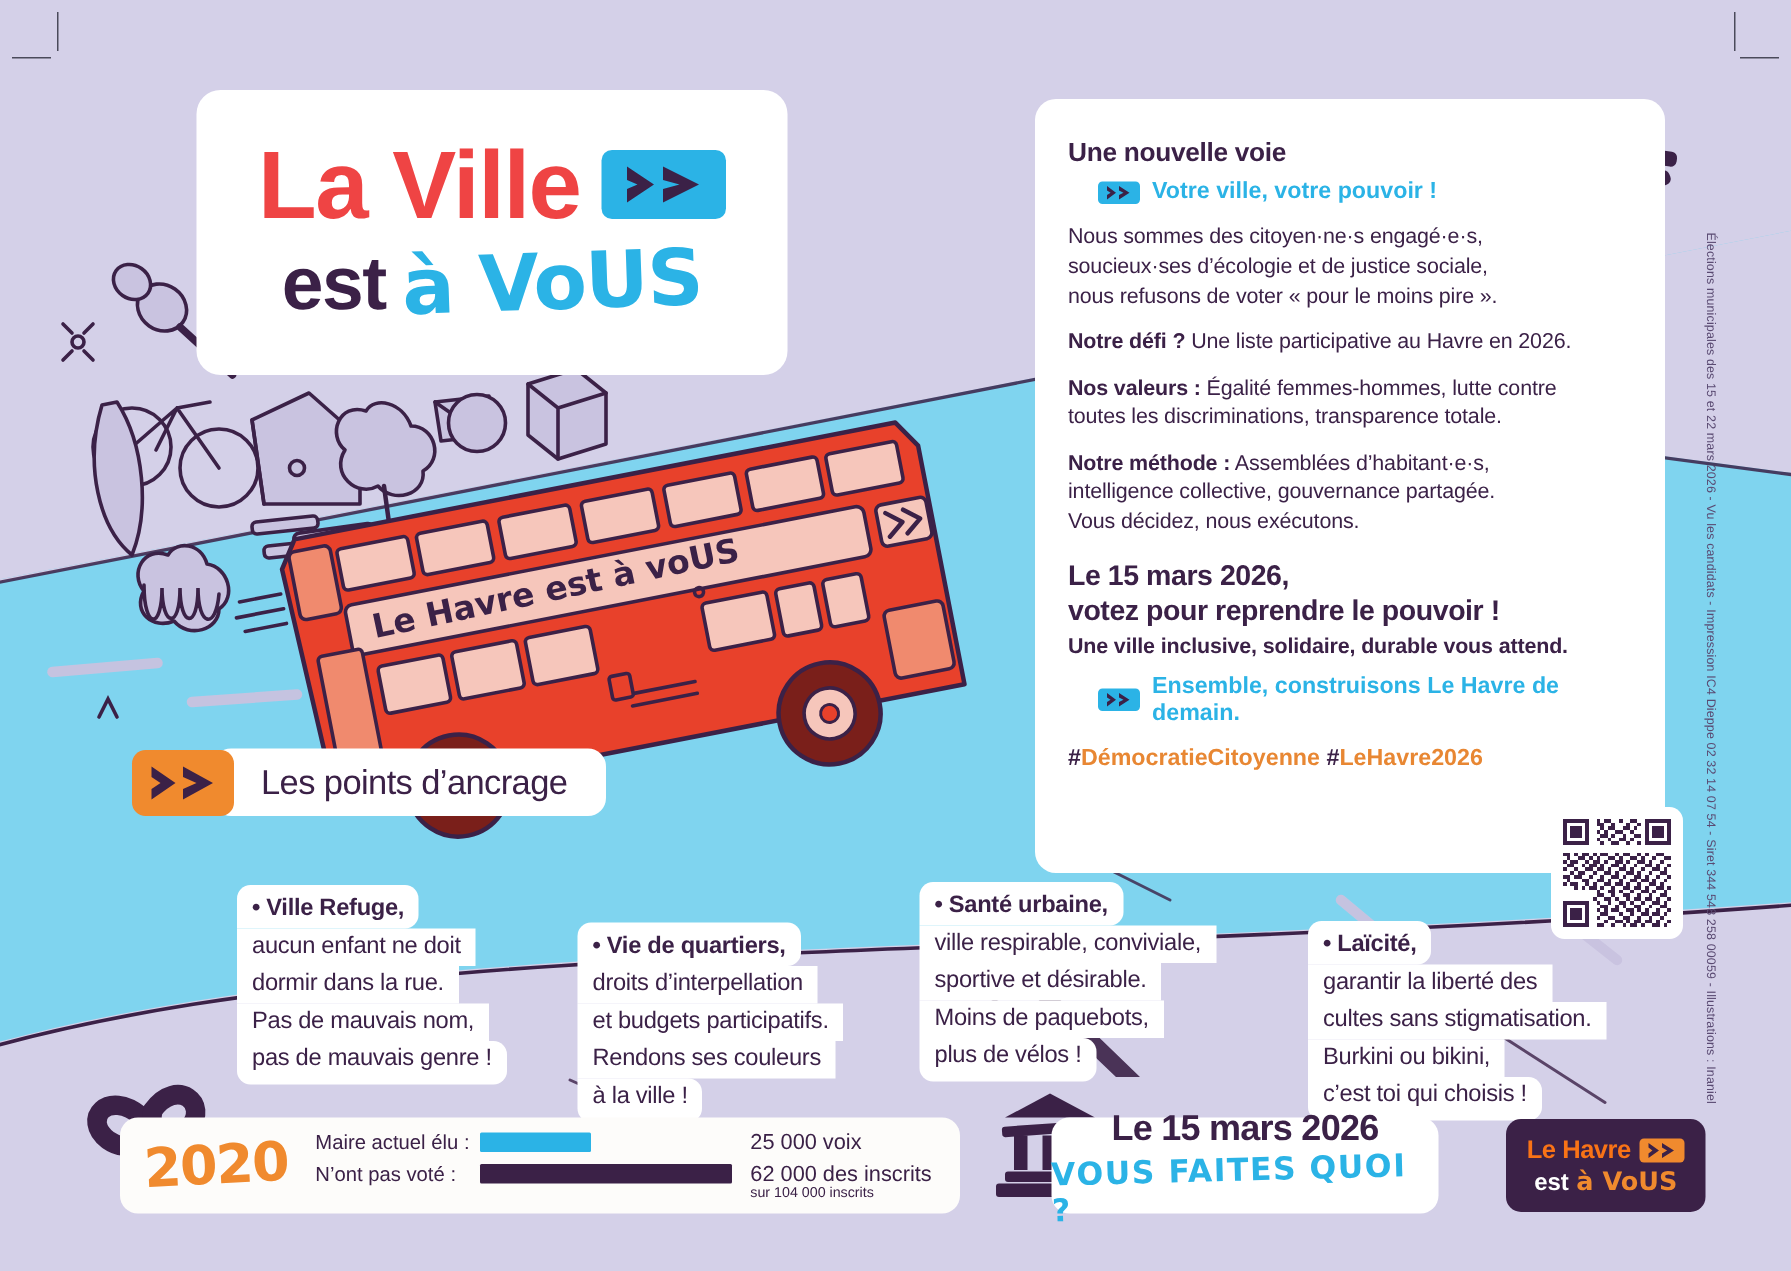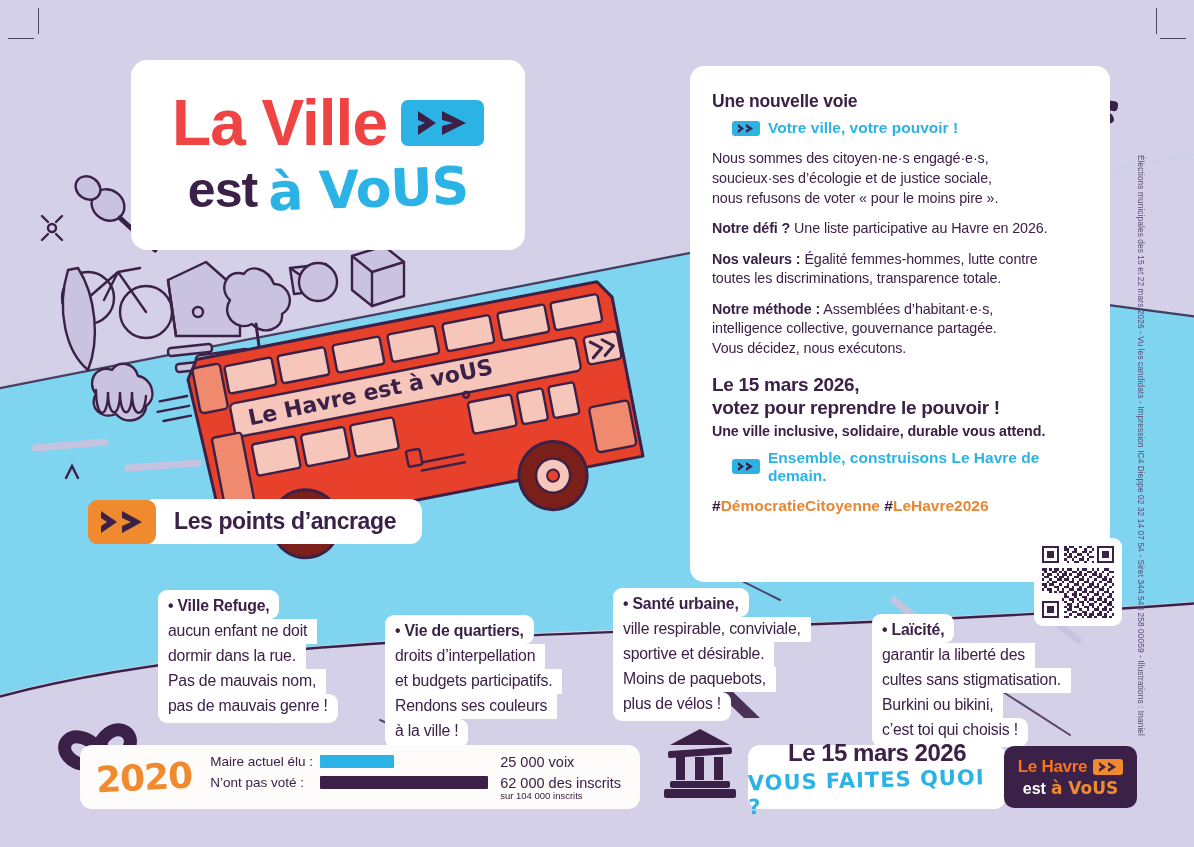--- a/index.html
+++ b/index.html
@@ -103,21 +103,21 @@
     display: flex; align-items: center;
   }
   #ancrage-badge {
     background: #f08a2e; border-radius: 9px;
     width: 68px; height: 44px; display: flex;
     align-items: center; justify-content: center; z-index: 2;
   }
   #ancrage-label {
     background: #fff; border-radius: 12px;
     margin-left: -14px; padding: 9px 26px 9px 32px;
-    color: #3b2147; font-size: 23px; font-weight: bold;
+    color: #3b2147; font-size: 23px; font-weight: normal;
     letter-spacing: -0.4px;
   }
 
   
   .point-card { position: absolute; }
   .point-card .ln {
     background: #fff; color: #3b2147;
     font-size: 15.8px; line-height: 1.14;
     padding: 3px 10px 4px 10px; display: inline-block;
     white-space: nowrap; letter-spacing: -0.2px;
@@ -141,21 +141,21 @@
   .stat-rows { display: flex; flex-direction: column; gap: 5px; }
   .stat-row { display: flex; align-items: center; }
   .stat-label { color: #3b2147; font-size: 13.5px; width: 110px; }
   .bar { height: 13px; border-radius: 1px; }
   .bar-wrap { width: 170px; display: flex; align-items: center; }
   .stat-value { color: #3b2147; font-size: 14.5px; margin-left: 10px; white-space: nowrap; }
   .stat-note { color: #3b2147; font-size: 9.5px; margin-left: 10px; margin-top: -2px; }
 
   
   #date-card {
-    position: absolute; left: 748px; top: 745px;
+    position: absolute; left: 701px; top: 745px;
     width: 258px; height: 64px; background: #fff;
     border-radius: 12px; display: flex; flex-direction: column;
     align-items: center; justify-content: center;
   }
   #date-line1 { color: #3b2147; font-size: 24px; font-weight: bold; letter-spacing: -0.5px; }
   #date-line2 {
     color: #2bb3e6; font-size: 21px; font-weight: bold;
     font-family: "DejaVu Sans", sans-serif;
     letter-spacing: 1px; transform: rotate(-1.5deg); margin-top: 1px;
   }

